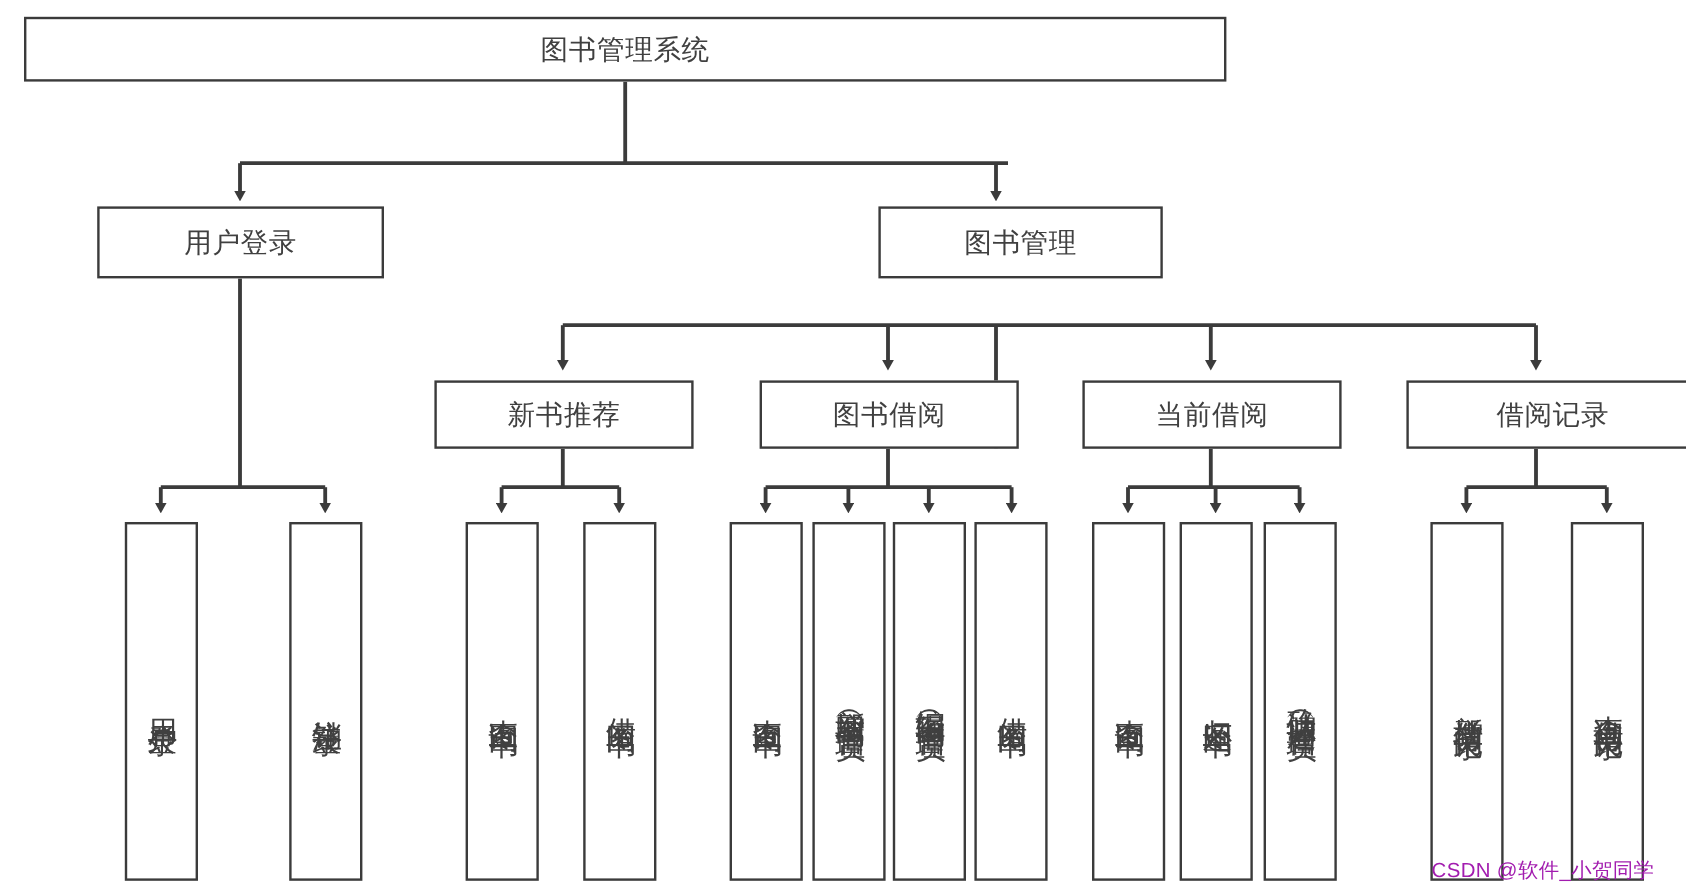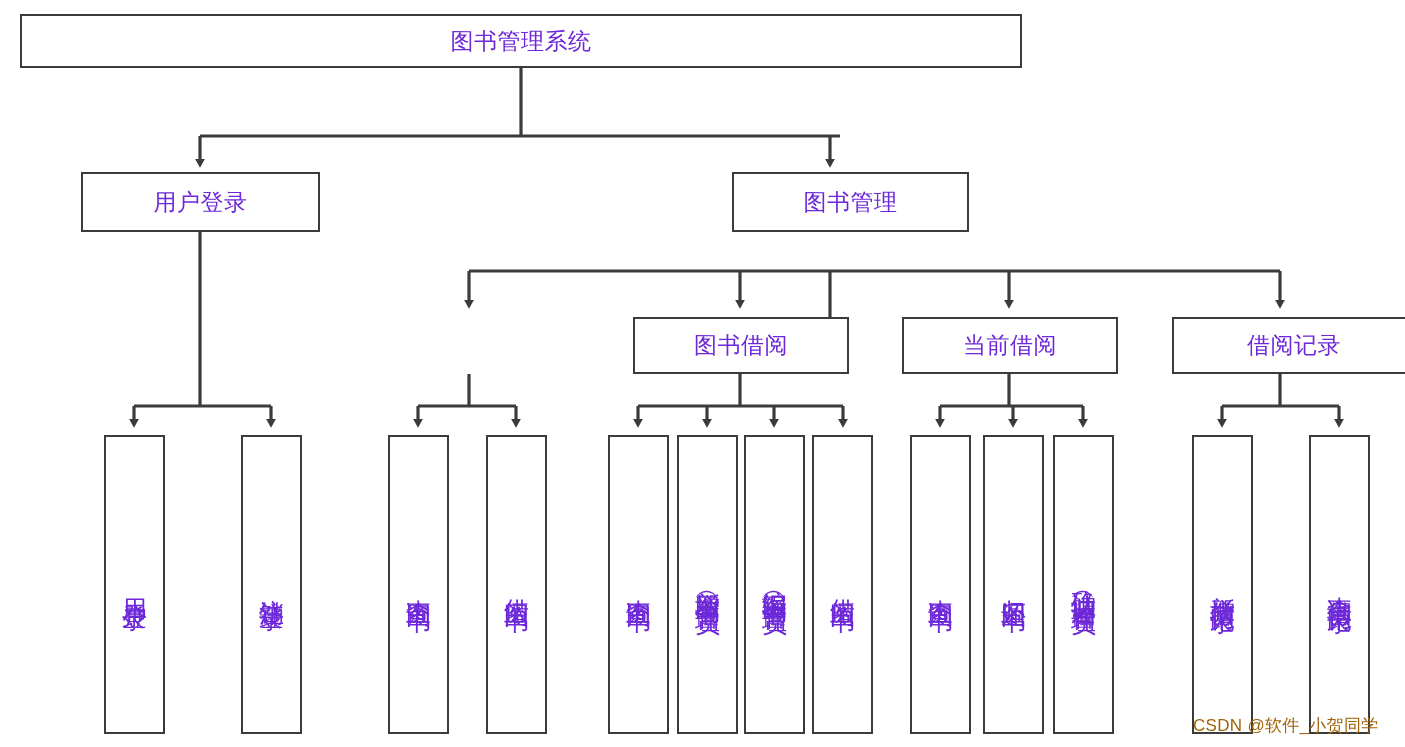--- a/index.html
+++ b/index.html
@@ -26,21 +26,21 @@
     pointer-events: none;
   }
   .node {
     position: absolute;
     box-sizing: border-box;
     background: #ffffff;
     border: 2.5px solid #3b3b3b;
     display: flex;
     align-items: center;
     justify-content: center;
-    color: #6d28d9;
+    color: #404040;
   }
   .node-h {
     font-size: 23px;
     letter-spacing: 0.5px;
     white-space: nowrap;
   }
   .node-root .node-label {
     font-size: 23px;
   }
   .node-v {
@@ -57,21 +57,21 @@
     display: block;
   }
   .node-label {
     display: block;
   }
   #watermark {
     position: absolute;
     left: 1193px;
     top: 714px;
     font-size: 17px;
-    color: #a16207;
+    color: #a21caf;
     white-space: nowrap;
     letter-spacing: 0.3px;
   }
 </style>
 </head>
 <body>
 
 <div id="diagram-root">
 
   <svg id="edges-layer" viewBox="0 0 1405 747" width="1405" height="747" xmlns="http://www.w3.org/2000/svg">
@@ -129,20 +129,23 @@
     <span class="node-label">图书管理系统</span>
   </div>
 
   <div class="node node-h" style="left:81px; top:172px; width:239px; height:60px;">
     <span class="node-label">用户登录</span>
   </div>
   <div class="node node-h" style="left:711px; top:172px; width:237px; height:60px;margin-left:21px;">
     <span class="node-label">图书管理</span>
   </div>
 
+  <div class="node node-h" style="left:362px; top:317px; width:216px; height:57px;">
+    <span class="node-label">新书推荐</span>
+  </div>
   <div class="node node-h" style="left:902px; top:317px; width:216px; height:57px;">
     <span class="node-label">当前借阅</span>
   </div>
   <div class="node node-h" style="left:633px; top:317px; width:216px; height:57px;">
     <span class="node-label">图书借阅</span>
   </div>
   <div class="node node-h" style="left:1172px; top:317px; width:244px; height:57px;">
     <span class="node-label">借阅记录</span>
   </div>
 

